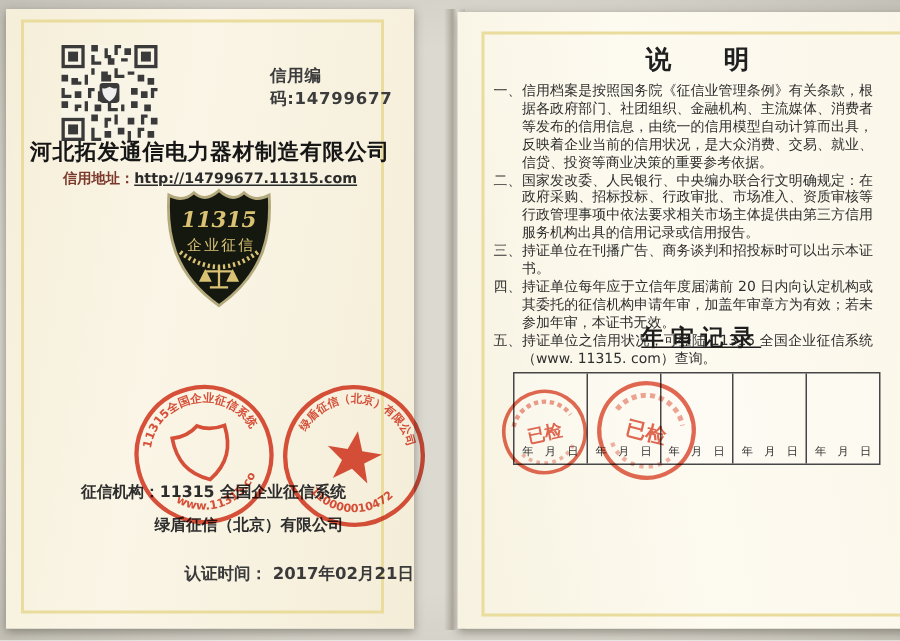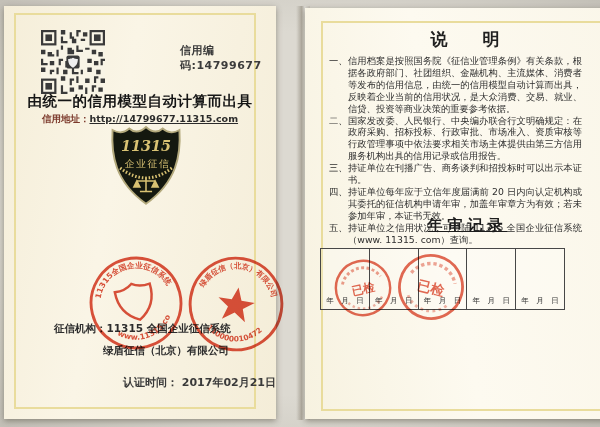--- a/index.html
+++ b/index.html
@@ -37,21 +37,21 @@
 
   
   .note-title{position:absolute;top:20px;left:0;right:0;text-align:center;
     font-size:17px;font-weight:bold;color:#202020;letter-spacing:9px;padding-left:9px;}
   .notes{position:absolute;top:47px;left:24px;width:253px;font-size:9.3px;
     color:#2e2e2e;line-height:11.9px;text-align:justify;}
   .note-item{position:relative;padding-left:19px;}
   .note-num{position:absolute;left:0;top:0;}
   .annual-title{position:absolute;top:208px;left:0;right:0;text-align:center;
     font-size:15px;font-weight:bold;color:#1d1d1d;letter-spacing:5px;padding-left:5px;text-decoration:underline;}
-  .annual-table{position:absolute;top:240px;left:15px;width:243px;height:60px;
+  .annual-table{position:absolute;top:240px;left:37px;width:243px;height:60px;
     border:1px solid #474747;display:flex;background:rgba(255,255,255,.25);justify-content:center;}
   .annual-cell{flex:1;border-right:1px solid #474747;display:flex;align-items:flex-end;
     justify-content:center;padding-bottom:3px;font-size:7.5px;color:#333;}
   .annual-cell:last-child{border-right:none;}
   .stamp{position:absolute;mix-blend-mode:multiply;opacity:.85;}
   .stamp-1{left:27px;top:249px;width:62px;height:62px;transform:rotate(-12deg);}
   .stamp-2{left:90px;top:243px;width:72px;height:72px;transform:rotate(14deg);}
 </style>
 </head>
 <body>
@@ -78,21 +78,21 @@
           <rect x="24" y="2" width="3" height="3"></rect>
           <rect x="2" y="24" width="3" height="3"></rect>
         <path d="M9 0h2v2H9zM13 1h1v2h1v1h-2zM16 0h2v1h-1v2h-1zM19 1h2v2h-2zM9 3h1v2h2v1H9zM14 4h2v2h-2zM18 4h2v1h-2zM9 7h1v2H9zM12 8h2v1h1v2h-3zM16 7h1v2h2v1h-3zM20 8h2v1h-2zM0 9h2v2H0zM3 10h2v1h1v1H3zM7 9h1v3H7zM23 9h2v2h-2zM26 10h2v2h-2zM0 13h1v2h2v1H0zM4 14h2v2H4zM8 13h2v1H9v2H8zM15 13h2v2h-2zM21 13h2v2h-2zM24 14h2v2h-2zM27 13h2v1h-1v2h-1zM0 17h2v2H0zM4 18h2v1H5v1H4zM7 17h1v3H7zM10 18h2v2h-2zM14 17h1v2h2v1h-3zM18 18h1v2h-1zM21 17h2v2h-2zM25 18h2v2h-2zM9 21h2v2H9zM13 22h2v1h-1v2h-1zM16 21h1v3h-1zM20 22h2v2h-2zM24 21h2v1h-1v2h-1zM27 22h2v2h-2zM9 25h1v3h2v1H9zM13 26h2v2h-2zM17 25h2v2h-2zM20 26h1v3h-1zM23 25h2v1h-1v2h-1zM26 26h2v2h-2zM11 14h1v2h2v1h-3z"></path>
       </g>
       <rect x="11.5" y="11.5" width="6" height="6" rx="1" fill="#3a3a3a"></rect>
       <path d="M14.5 12.6c.8.5 1.5.6 2.2.5 0 1.9-.6 3-2.2 4-1.6-1-2.2-2.1-2.2-4 .7.1 1.4 0 2.2-.5z" fill="#eee"></path>
     </svg>
 
     <div class="credit-code">信用编码:14799677</div>
 
-    <div class="company">由统一的信用模型自动计算而出具</div>
+    <div class="company">河北拓发通信电力器材制造有限公司</div>
 
     <div class="address"><span>信用地址：</span><span class="url">http://14799677.11315.com</span></div>
 
     <svg class="emblem" viewBox="0 0 100 112">
       <path d="M6,10 Q18,17 28,8 Q38,17 50,6 Q62,17 72,8 Q82,17 94,10 C96,42 91,78 50,107 C9,78 4,42 6,10 Z" fill="#14180f" stroke="#b3a97c" stroke-width="2.5"></path>
       <text x="50" y="38" text-anchor="middle" font-size="19" font-style="italic" font-weight="bold" font-family="DejaVu Serif, serif" fill="#d9c273">11315</text>
       <text x="52" y="58" text-anchor="middle" font-size="13" letter-spacing="2" fill="#d9c273">企业征信</text>
       <path d="M16,60 Q50,86 84,60" fill="none" stroke="#d9c273" stroke-width="4" stroke-dasharray="2 2.5"></path>
       <g stroke="#d9c273" stroke-width="2" fill="none">
         <path d="M50 72 v18 M38 77 h24 M42 91 h16"></path>

